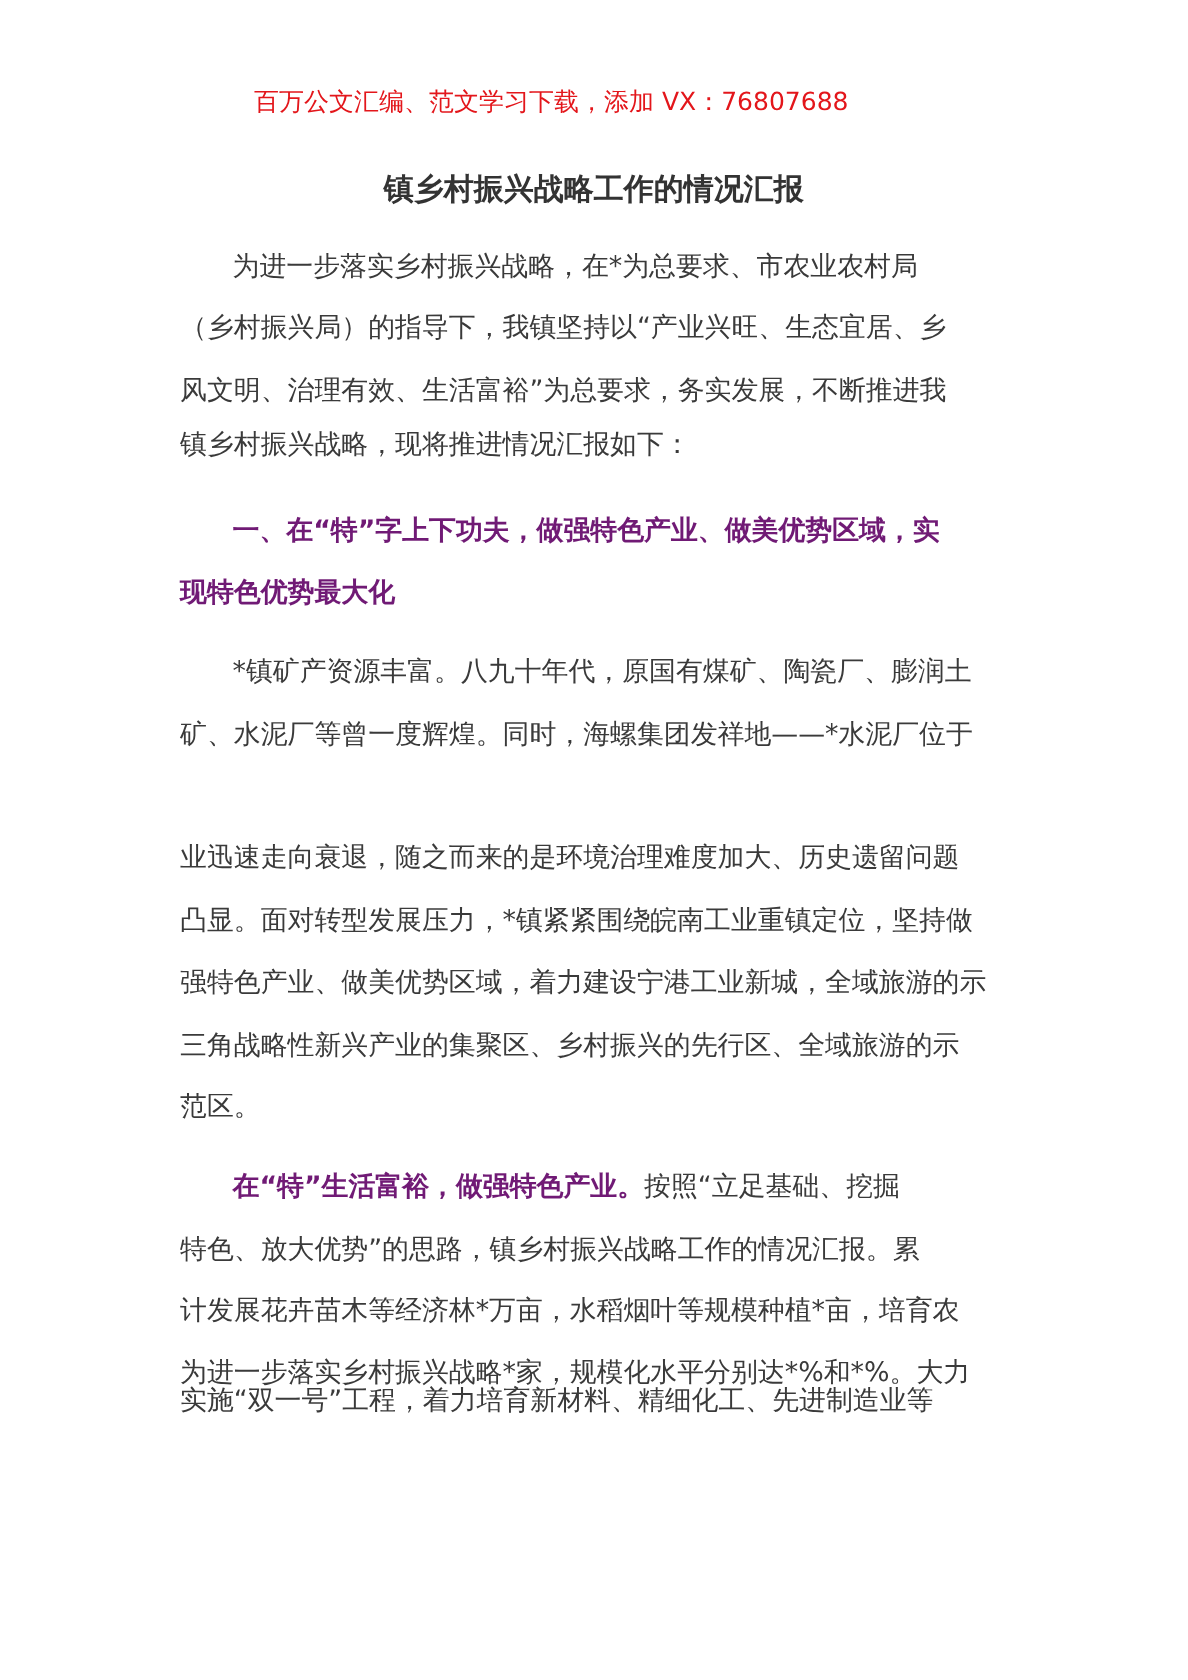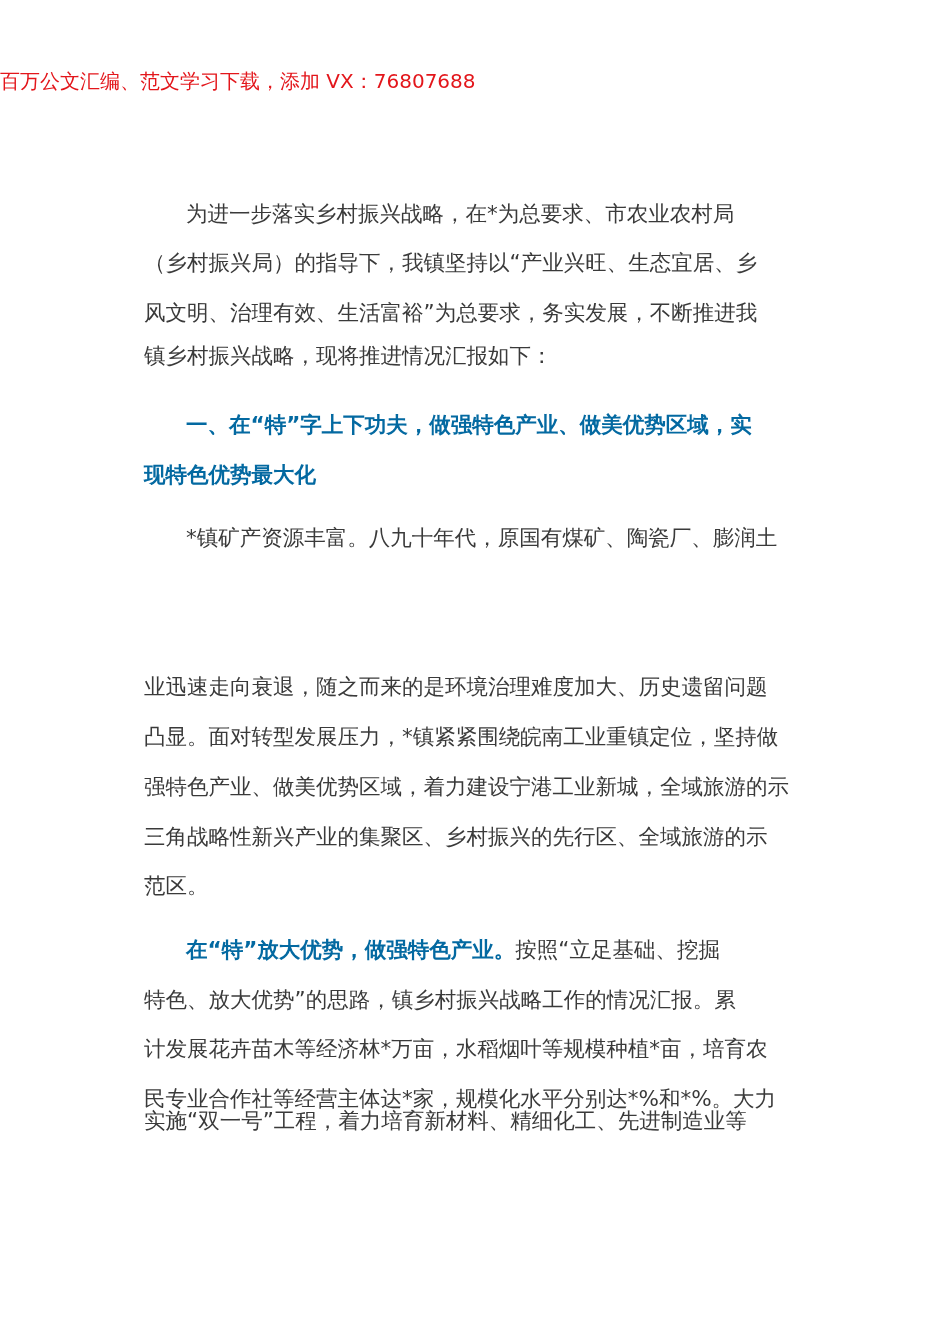--- a/index.html
+++ b/index.html
@@ -1,51 +1,53 @@
 <!DOCTYPE html>
 <html><head>
   <meta charset="utf-8">
   <style>
     html, body { margin: 0; padding: 0; background: #ffffff; }
     body { width: 950px; height: 1344px; position: relative; overflow: hidden;
            font-family: "DejaVu Sans", "Liberation Sans", sans-serif; }
     .page { position: absolute; left: 0; top: 0; width: 950px; height: 1344px; background: #fff; }
-    .watermark { position: absolute; left: 0; width: 882px; top: 66px; 
+    .watermark { position: absolute; left: 0; width: 882px; top: 66px; text-align: center;
                  color: #e3161b; font-size: 20px; line-height: 30px; letter-spacing: 0px; }
     .title { position: absolute; left: 0; width: 950px; top: 133px; text-align: center;
              color: #333333; font-size: 24px; font-weight: bold; line-height: 36px; }
     .line { position: absolute; left: 144px; width: 670px; color: #3a3a3a;
             font-size: 21.5px; line-height: 30px; white-space: nowrap; }
     .indent { left: 186px; }
-    .bold { font-weight: bold; color: #0369a1; }
+    .bold { font-weight: bold; color: #701a75; }
   </style>
 </head>
 <body>
 
 <div class="page">
 
   <div class="watermark">百万公文汇编、范文学习下载，添加 VX：76807688</div>
 
+  <div class="title">镇乡村振兴战略工作的情况汇报</div>
 
   <div class="line indent" style="top:199px">为进一步落实乡村振兴战略，在*为总要求、市农业农村局</div>
   <div class="line" style="top:248px">（乡村振兴局）的指导下，我镇坚持以“产业兴旺、生态宜居、乡</div>
   <div class="line" style="top:298px">风文明、治理有效、生活富裕”为总要求，务实发展，不断推进我</div>
   <div class="line" style="top:341px">镇乡村振兴战略，现将推进情况汇报如下：</div>
 
   <div class="line indent bold" style="top:410px">一、在“特”字上下功夫，做强特色产业、做美优势区域，实</div>
   <div class="line bold" style="top:460px">现特色优势最大化</div>
 
   <div class="line indent" style="top:523px">*镇矿产资源丰富。八九十年代，原国有煤矿、陶瓷厂、膨润土</div>
+  <div class="line" style="top:573px">矿、水泥厂等曾一度辉煌。同时，海螺集团发祥地——*水泥厂位于</div>
   <div class="line" style="top:672px">业迅速走向衰退，随之而来的是环境治理难度加大、历史遗留问题</div>
   <div class="line" style="top:722px">凸显。面对转型发展压力，*镇紧紧围绕皖南工业重镇定位，坚持做</div>
   <div class="line" style="top:772px">强特色产业、做美优势区域，着力建设宁港工业新城，全域旅游的示</div>
   <div class="line" style="top:822px">三角战略性新兴产业的集聚区、乡村振兴的先行区、全域旅游的示</div>
   <div class="line" style="top:871px">范区。</div>
 
   <div class="line indent" style="top:935px">
-    <span class="bold">在“特”放大优势，做强特色产业。</span><span>按照“立足基础、挖掘</span>
+    <span class="bold">在“特”生活富裕，做强特色产业。</span><span>按照“立足基础、挖掘</span>
   </div>
   <div class="line" style="top:985px">特色、放大优势”的思路，镇乡村振兴战略工作的情况汇报。累</div>
   <div class="line" style="top:1034px">计发展花卉苗木等经济林*万亩，水稻烟叶等规模种植*亩，培育农</div>
-  <div class="line" style="top:1084px">民专业合作社等经营主体达*家，规模化水平分别达*%和*%。大力</div>
+  <div class="line" style="top:1084px">为进一步落实乡村振兴战略*家，规模化水平分别达*%和*%。大力</div>
   <div class="line" style="top:1106px">实施“双一号”工程，着力培育新材料、精细化工、先进制造业等</div>
 
 </div>
 
 </body></html>

